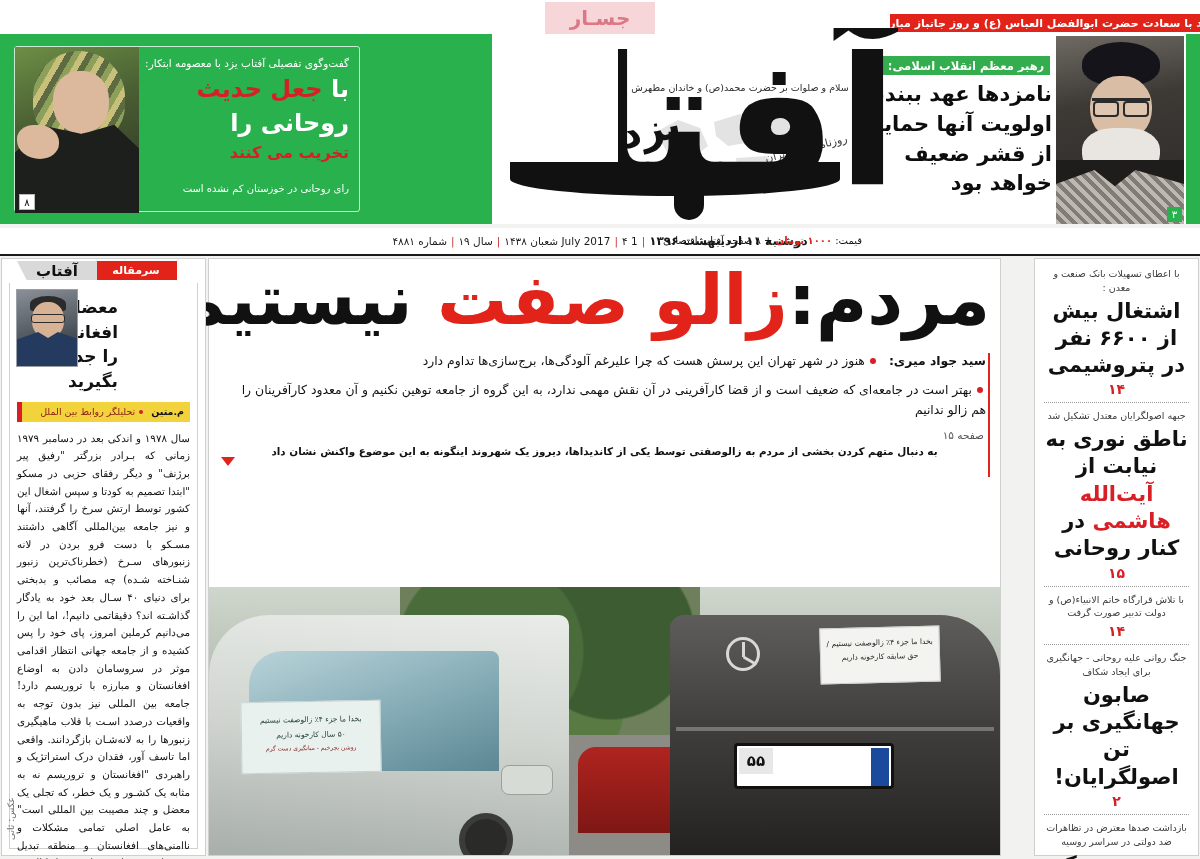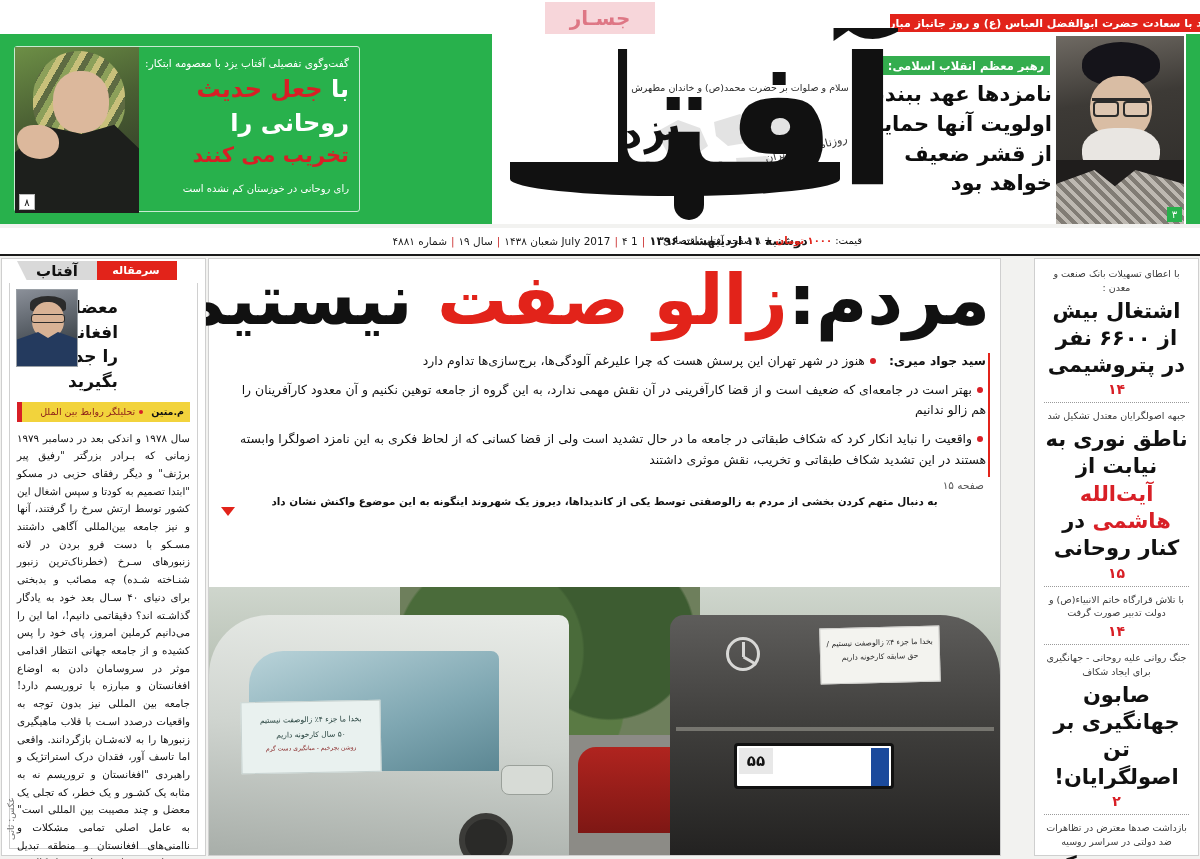--- a/index.html
+++ b/index.html
@@ -139,21 +139,21 @@
     border: 1px solid rgba(255,255,255,.75); border-radius: 3px;
   }
   .interview-kicker {
     position: absolute; top: 10px; right: 10px; width: 216px;
     font-size: 10.5px; color: #ffffff; text-align: right; white-space: nowrap;
   }
   .interview-line { position: absolute; right: 10px; width: 216px; text-align: right; }
   .il1 { top: 28px; font-size: 24px; font-weight: bold; color:#ffffff; }
   .il1 b { color:#d81f26; }
   .il2 { top: 62px; font-size: 24px; font-weight: bold; color:#ffffff; }
-  .il3 { top: 96px; font-size: 21px; font-weight: bold; color:#d81f26; }
+  .il3 { top: 96px; font-size: 16px; font-weight: bold; color:#d81f26; }
   .interview-sub {
     position: absolute; top: 136px; right: 10px; width: 216px;
     font-size: 10px; color: #ffffff; text-align: right; white-space: nowrap;
   }
   .interview-photo {
     position: absolute; top: 0px; left: 0px; width: 124px; height: 166px;
     background: linear-gradient(160deg,#6d8f46 0%, #4a5f33 40%, #2a2f24 100%);
     overflow: hidden;
   }
   .ip-scarf{
@@ -491,23 +491,20 @@
         <span>مردم:</span><span class="red">زالو صفت</span> <span>نیستیم</span>
       </div>
 
       <div class="bullets">
         <div class="bl">
           <span class="src">سید جواد میری:</span><span class="dot"></span><span>هنوز در شهر تهران این پرسش هست که چرا علیرغم آلودگی‌ها، برج‌سازی‌ها تداوم دارد</span>
         </div>
         <div class="bl">
           <span class="dot"></span><span>بهتر است در جامعه‌ای که ضعیف است و از قضا کارآفرینی در آن نقش مهمی ندارد، به این گروه از جامعه توهین نکنیم و آن معدود کارآفرینان را هم زالو ندانیم</span>
         </div>
-        <div class="bl">
-          <span class="dot"></span><span>واقعیت را نباید انکار کرد که شکاف طبقاتی در جامعه ما در حال تشدید است ولی از قضا کسانی که از لحاظ فکری به این نامزد اصولگرا وابسته هستند در این تشدید شکاف طبقاتی و تخریب، نقش موثری داشتند</span>
-        </div>
       </div>
       <div class="see-page">صفحه ۱۵</div>
 
       <div class="photo-caption">به دنبال متهم کردن بخشی از مردم به زالوصفتی  توسط یکی از کاندیداها، دیروز یک شهروند اینگونه به این موضوع  واکنش نشان داد</div>
 
       <div class="photo-wrap">
         <div class="ph-sky"></div>
         <div class="ph-foliage"></div>
         <div class="ph-road"></div>
 

